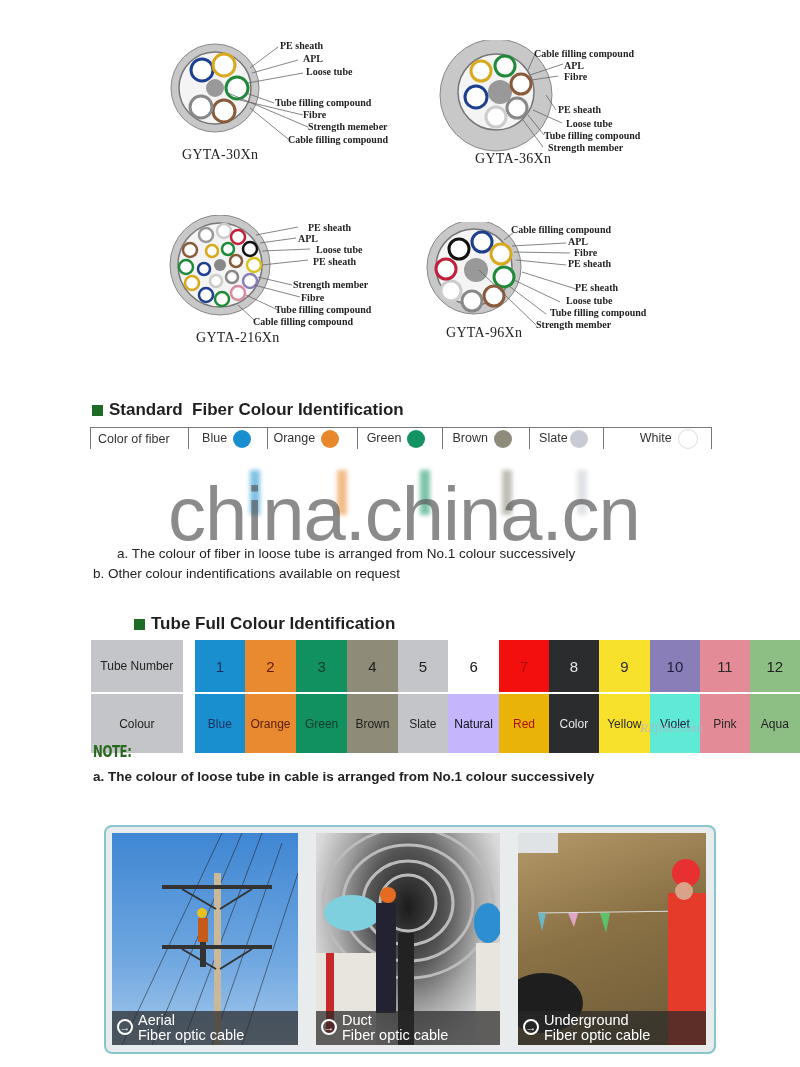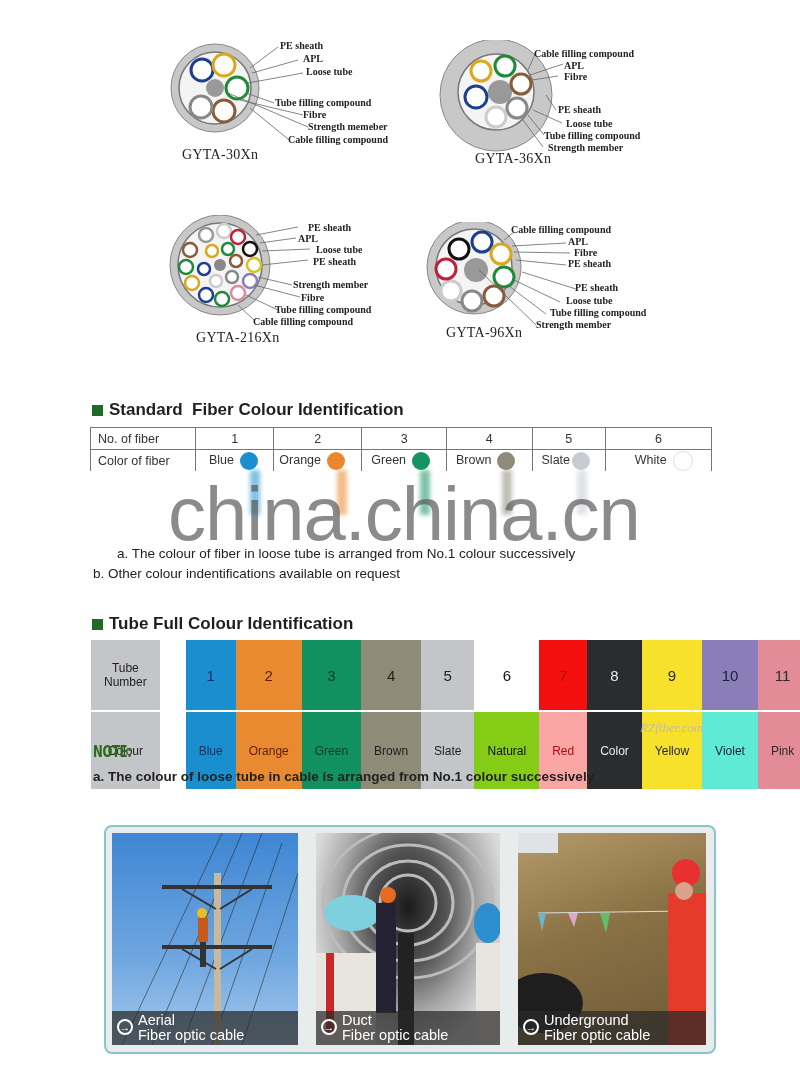--- a/index.html
+++ b/index.html
@@ -23,21 +23,21 @@
   .fiber-table td.col { white-space:nowrap; }
   .dot { display:inline-block; width:18px; height:18px; border-radius:50%; vertical-align:middle; margin-left:6px; }
   .streak { position:absolute; top:470px; width:10px; height:45px; opacity:0.55; filter:blur(2px); }
 
   .watermark { position:absolute; left:168px; top:470px; font-size:76px; color:rgba(90,90,90,0.7); letter-spacing:-1px; font-family:"Liberation Sans", sans-serif; }
 
   .note-line { position:absolute; left:93px; font-size:13.5px; color:#222; white-space:nowrap; }
 
   
   .tube-table { position:absolute; left:91px; top:640px; border-collapse:separate; border-spacing:0; font-size:12px; }
-  .tube-table td { text-align:center; vertical-align:middle; padding:13px; }
+  .tube-table td { text-align:center; vertical-align:middle; padding:4px; }
   .tube-table tr.nums td { height:44px; font-size:15px; }
   .tube-table tr.names td { height:51px; border-top:2px solid #ffffff; }
   .tube-table td.head { width:89px; background:#c4c5c8; color:#222; }
   .tube-table td.gap { width:1px; background:#fff; }
   .tube-table td.cell { width:44px; }
 
   .note-title { position:absolute; left:93px; top:743px; font-family:"DejaVu Sans", sans-serif; font-weight:bold; font-size:15px; color:#2a6a1e; transform:scaleX(0.78); transform-origin:left; letter-spacing:-0.5px; }
 
   
   .photo-panel { position:absolute; left:104px; top:825px; width:608px; height:225px; border:2px solid #86c6cc; border-radius:8px; background:#e8ecec; }
@@ -193,52 +193,43 @@
   <span class="diag-name" style="left:22px;top:103px;">GYTA-96Xn</span>
 </div>
 
 <div class="section-head" style="top:400px;">
   <span class="sq"></span>
   <span style="white-space:pre;">Standard  Fiber Colour Identification</span>
 </div>
 
 <table class="fiber-table">
   <tbody>
-      <tr>
-    <td style="width:90px;">No. of fiber</td>
-    <td class="num">1</td>
-    <td class="num">2</td>
-    <td class="num">3</td>
-    <td class="num">4</td>
-    <td class="num">5</td>
-    <td class="num">6</td>
-  </tr>
   <tr class="row2">
     <td>Color of fiber</td>
     <td class="col" style="padding-left:13px;"><span>Blue</span><span class="dot" style="background:#1a8fd0;"></span></td>
     <td class="col" style="padding-left:5px;"><span>Orange</span><span class="dot" style="background:#e8872c;"></span></td>
     <td class="col" style="padding-left:9px;"><span>Green</span><span class="dot" style="background:#149463;"></span></td>
     <td class="col" style="padding-left:9px;"><span>Brown</span><span class="dot" style="background:#8e8b7a;"></span></td>
     <td class="col" style="padding-left:9px;"><span>Slate</span><span class="dot" style="background:#c8cbd3;margin-left:2px;"></span></td>
-    <td class="col" style="padding-left:29px;"><span>White</span><span class="dot" style="background:#fff;border:1px solid #ddd;"></span></td>
+    <td class="col" style="padding-left:29px;text-align:center;"><span>White</span><span class="dot" style="background:#fff;border:1px solid #ddd;"></span></td>
   </tr>
 </tbody>
   </table>
 
 <div class="streak" style="left:250px;background:#1a8fd0;"></div>
 <div class="streak" style="left:337px;background:#e8872c;"></div>
 <div class="streak" style="left:420px;background:#149463;"></div>
 <div class="streak" style="left:502px;background:#8e8b7a;"></div>
 <div class="streak" style="left:577px;background:#c8cbd3;"></div>
 <div class="watermark">china.china.cn</div>
 
 <div class="note-line" style="top:546px;margin-left:24px;">a. The colour of fiber in loose tube is arranged from No.1 colour  successively</div>
 <div class="note-line" style="top:566px;">b. Other colour indentifications available on request</div>
 
-<div class="section-head" style="top:614px;">
+<div class="section-head" style="top:614px;margin-left:42px;">
   <span class="sq"></span>
   <span>Tube Full Colour Identification</span>
 </div>
 
 <table class="tube-table">
   <tbody>
       <tr class="nums">
     <td class="head" style="font-size:12px;">Tube Number</td>
     <td class="gap" style="width:5px;"></td>
     <td class="cell" style="background:#1a8fd0;color:#1b2f5e;">1</td>
@@ -255,22 +246,22 @@
     <td class="cell" style="background:#8dbf84;color:#1e1e1e;">12</td>
   </tr>
   <tr class="names">
     <td class="head">Colour</td>
     <td class="gap" style="width:5px;"></td>
     <td class="cell" style="background:#1a8fd0;color:#1b2f5e;">Blue</td>
     <td class="cell" style="background:#ea8a30;color:#5a1d0a;">Orange</td>
     <td class="cell" style="background:#129160;color:#0e3b2a;">Green</td>
     <td class="cell" style="background:#8e8c78;color:#1e1e1e;">Brown</td>
     <td class="cell" style="background:#c4c5c8;color:#222;">Slate</td>
-    <td class="cell" style="background:#84cc16;color:#111;">Natural</td>
-    <td class="cell" style="background:#fca5a5;color:#a81010;">Red</td>
+    <td class="cell" style="background:#c4b5fd;color:#111;">Natural</td>
+    <td class="cell" style="background:#eab308;color:#a81010;">Red</td>
     <td class="cell" style="background:#2b2c2e;color:#e8e8e8;">Color</td>
     <td class="cell" style="background:#f8e12a;color:#2a2a2a;">Yellow</td>
     <td class="cell" style="background:#5eead4;color:#1e1e3a;">Violet</td>
     <td class="cell" style="background:#e48b98;color:#2a2a2a;">Pink</td>
     <td class="cell" style="background:#8dbf84;color:#1e1e1e;position:relative;">
       <span>Aqua</span>
     </td>
   </tr>
 </tbody>
   </table>

